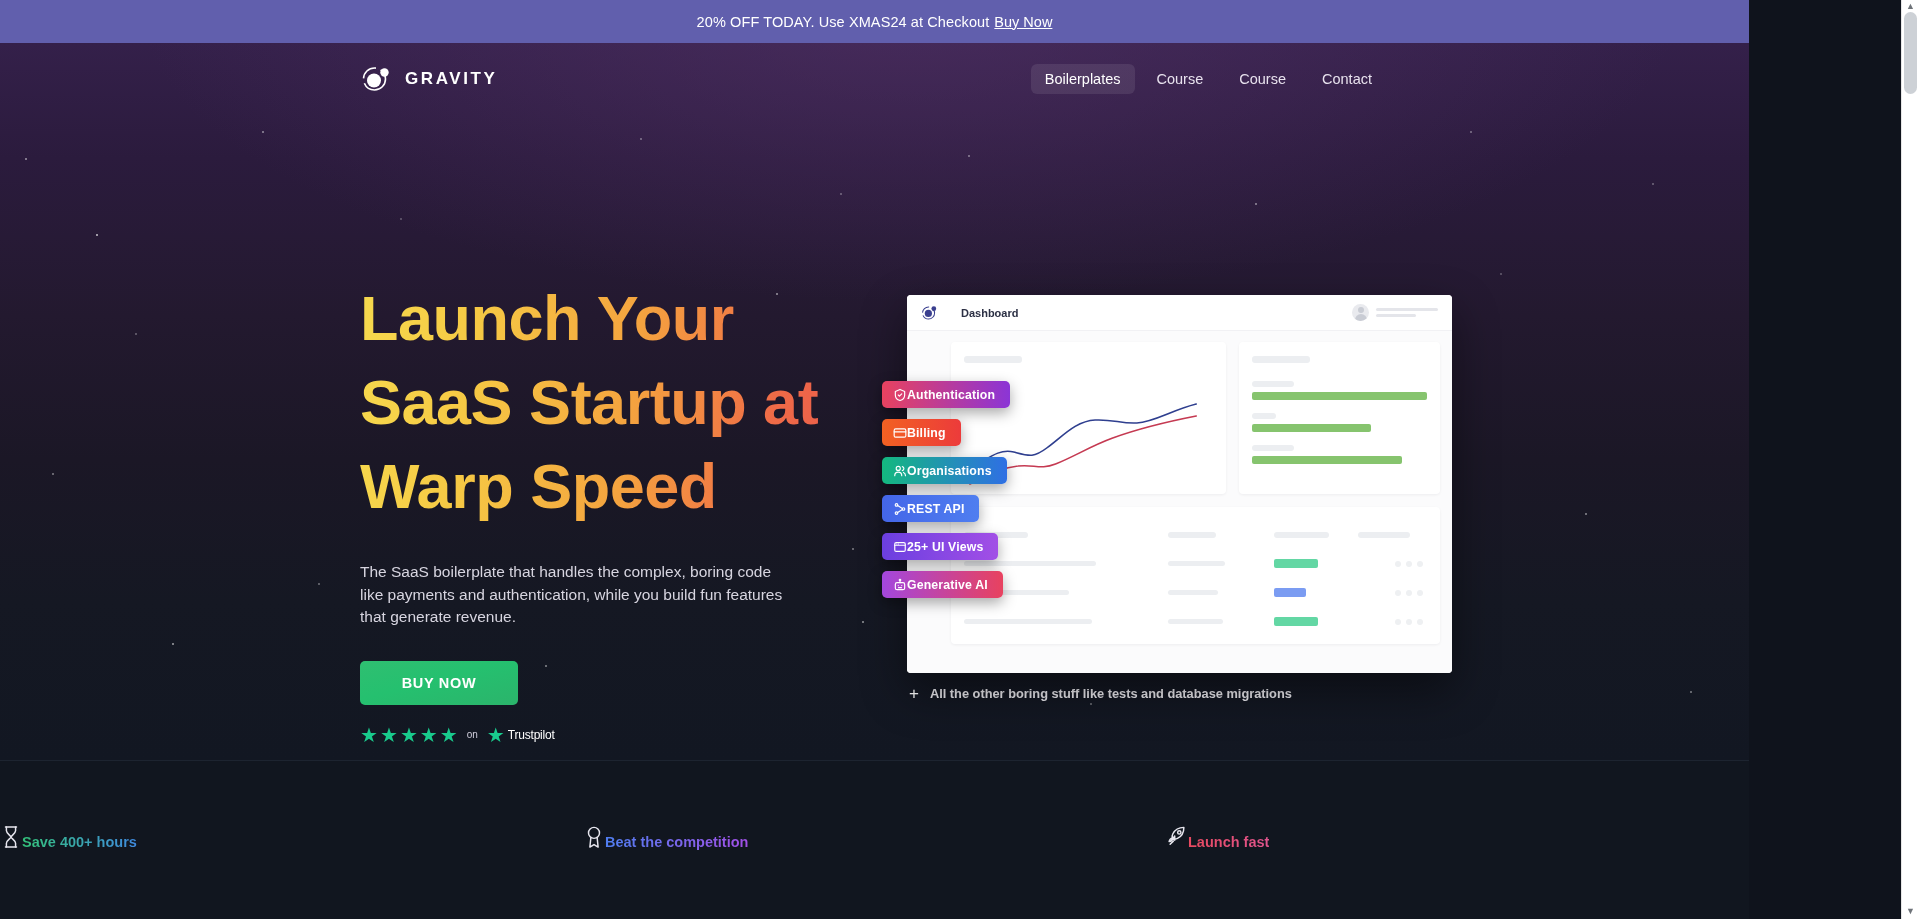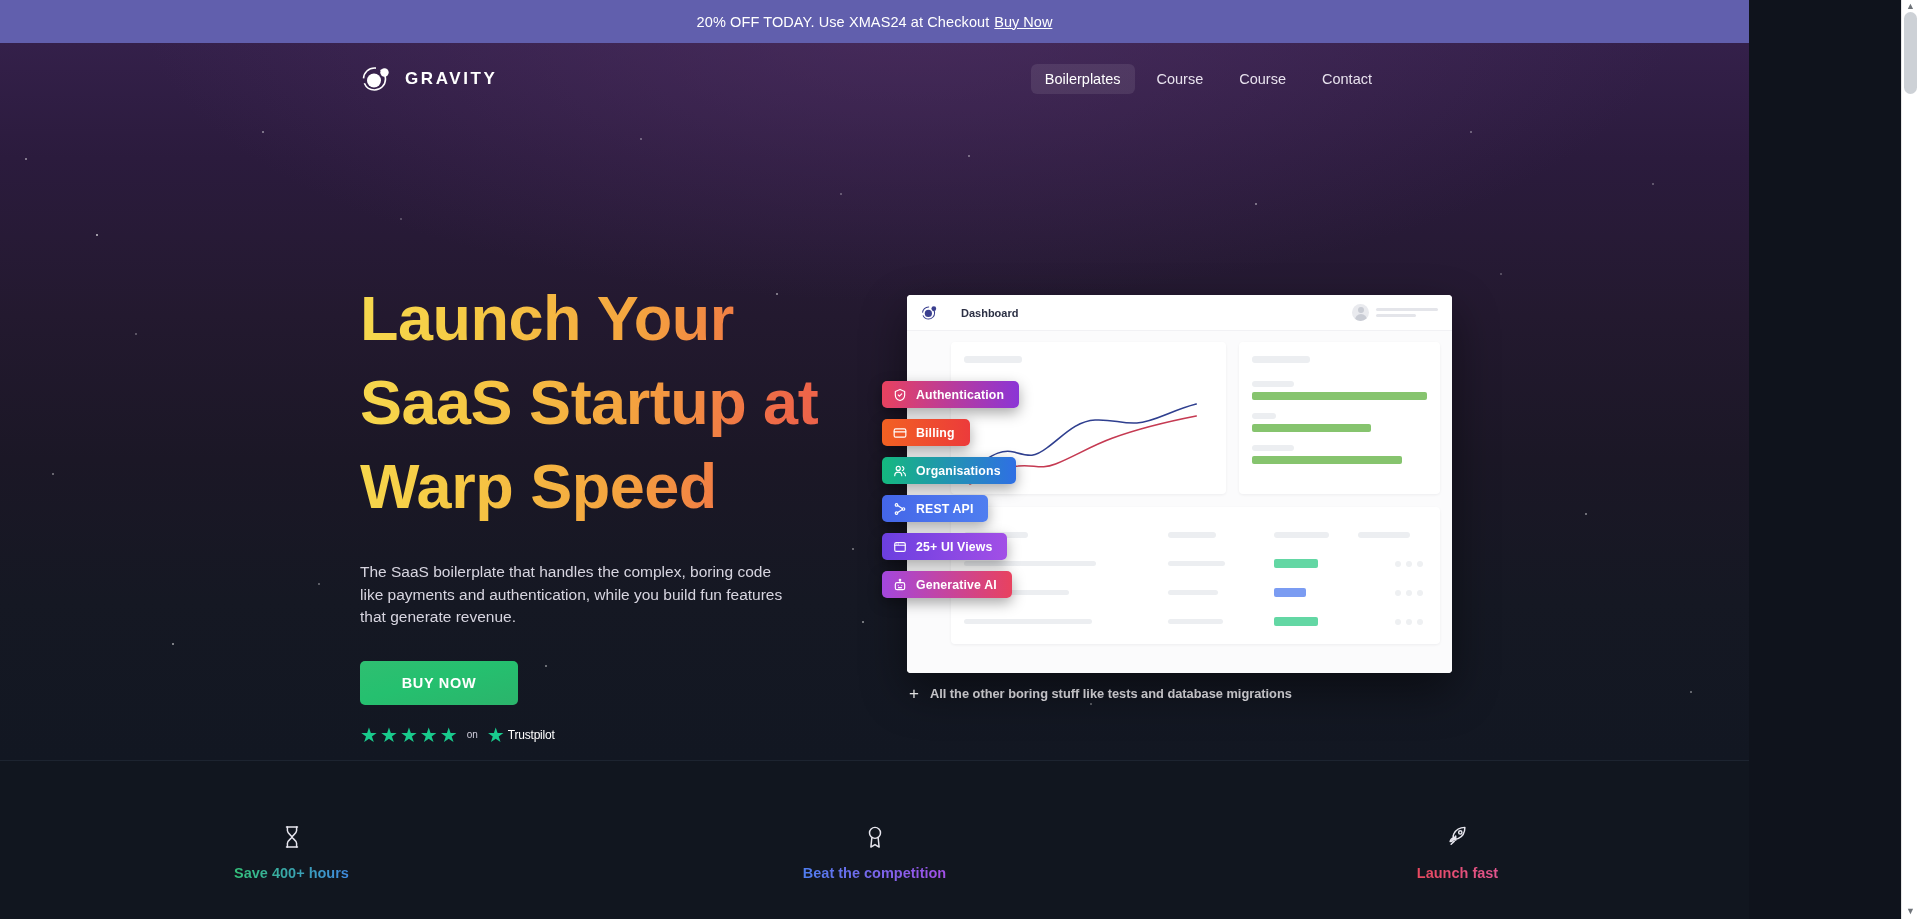--- a/index.html
+++ b/index.html
@@ -306,21 +306,21 @@
     position: absolute;
     left: -25px;
     top: 86px;
     display: flex;
     flex-direction: column;
     z-index: 20;
   }
   .feature-pill {
     display: flex;
     align-items: center;
-    gap: 9px;
+    gap: 0;
     height: 27px;
     padding: 0 15px 0 11px;
     border-radius: 5px;
     color: #ffffff;
     font-size: 12.3px;
     font-weight: bold;
     letter-spacing: .15px;
     box-shadow: 0 5px 14px rgba(0,0,0,.34);
     width: max-content;
     cursor: pointer;
@@ -347,23 +347,22 @@
     background: #11161f;
     border-top: 1px solid #1d2430;
     display: flex;
     align-items: flex-start;
     padding-top: 63px;
     z-index: 10;
   }
   .feature-col {
     flex: 1;
     display: flex;
-    flex-direction: column;
-    align-items: center;
-    gap: 15px;
+    flex-direction: row;
+    align-items: flex-end;
   }
   .feature-icon { width: 22px; height: 26px; display: block; }
   .feature-label {
     font-size: 14.5px;
     font-weight: bold;
     -webkit-background-clip: text;
     background-clip: text;
     color: transparent;
     -webkit-text-fill-color: transparent;
     white-space: nowrap;

